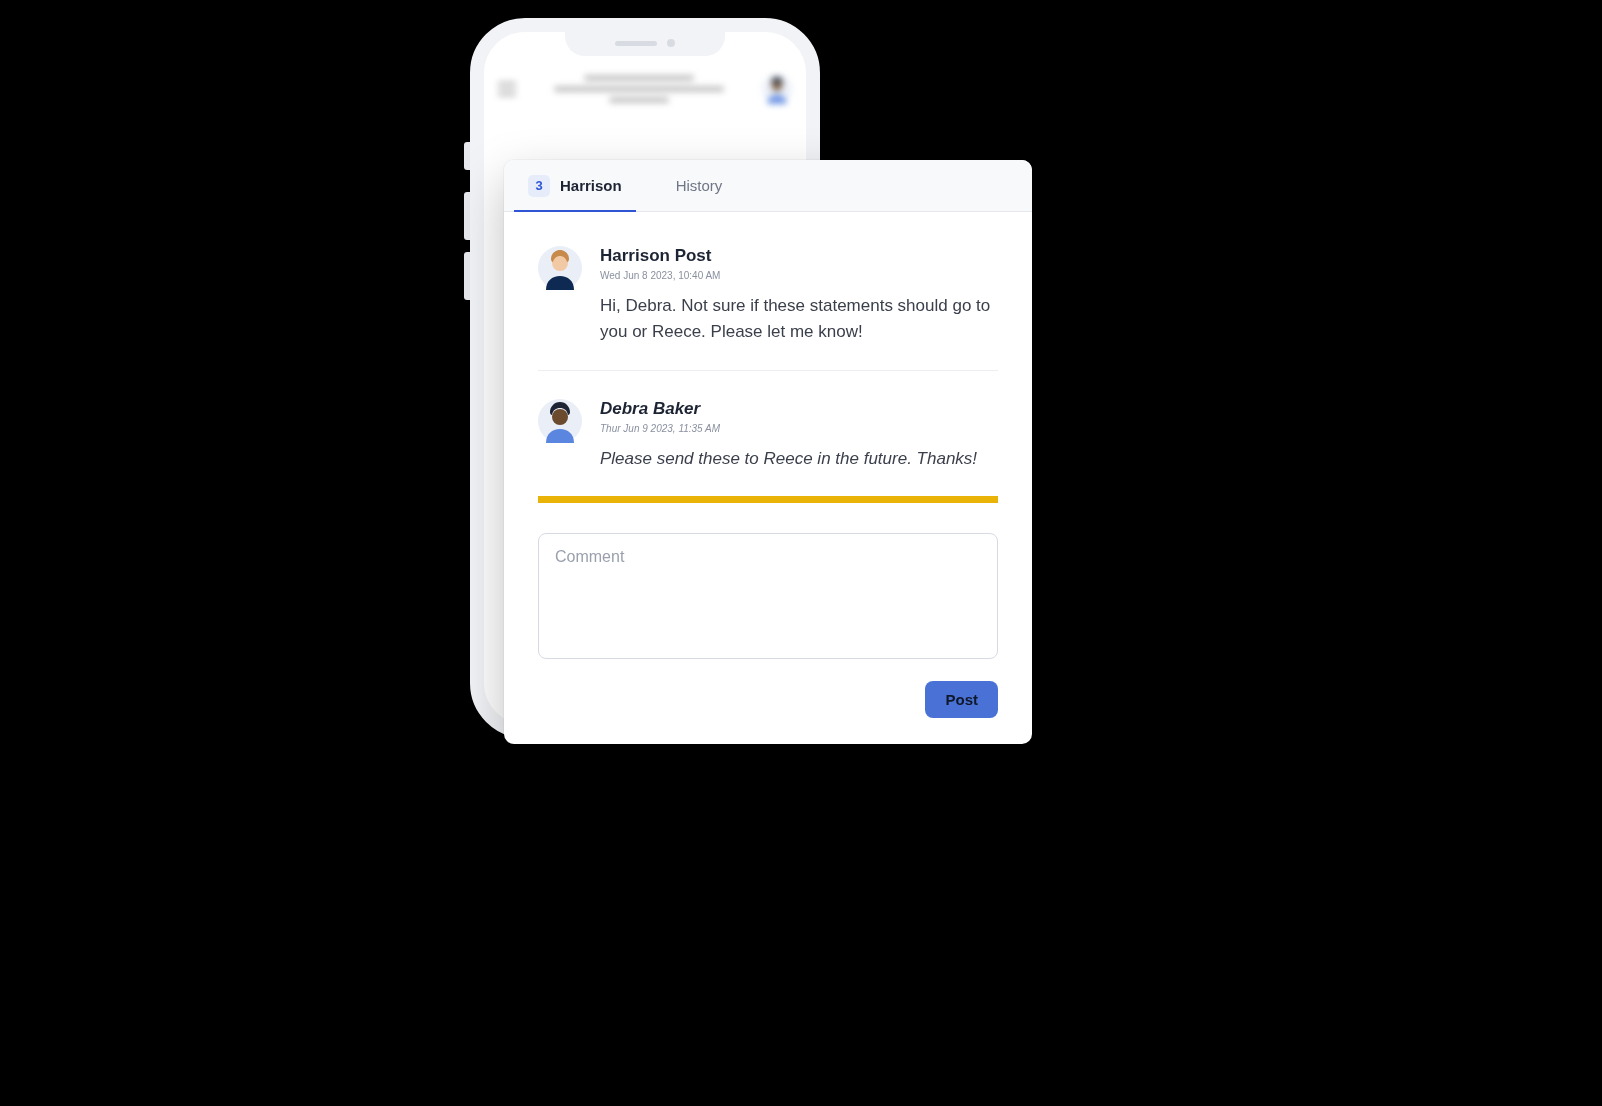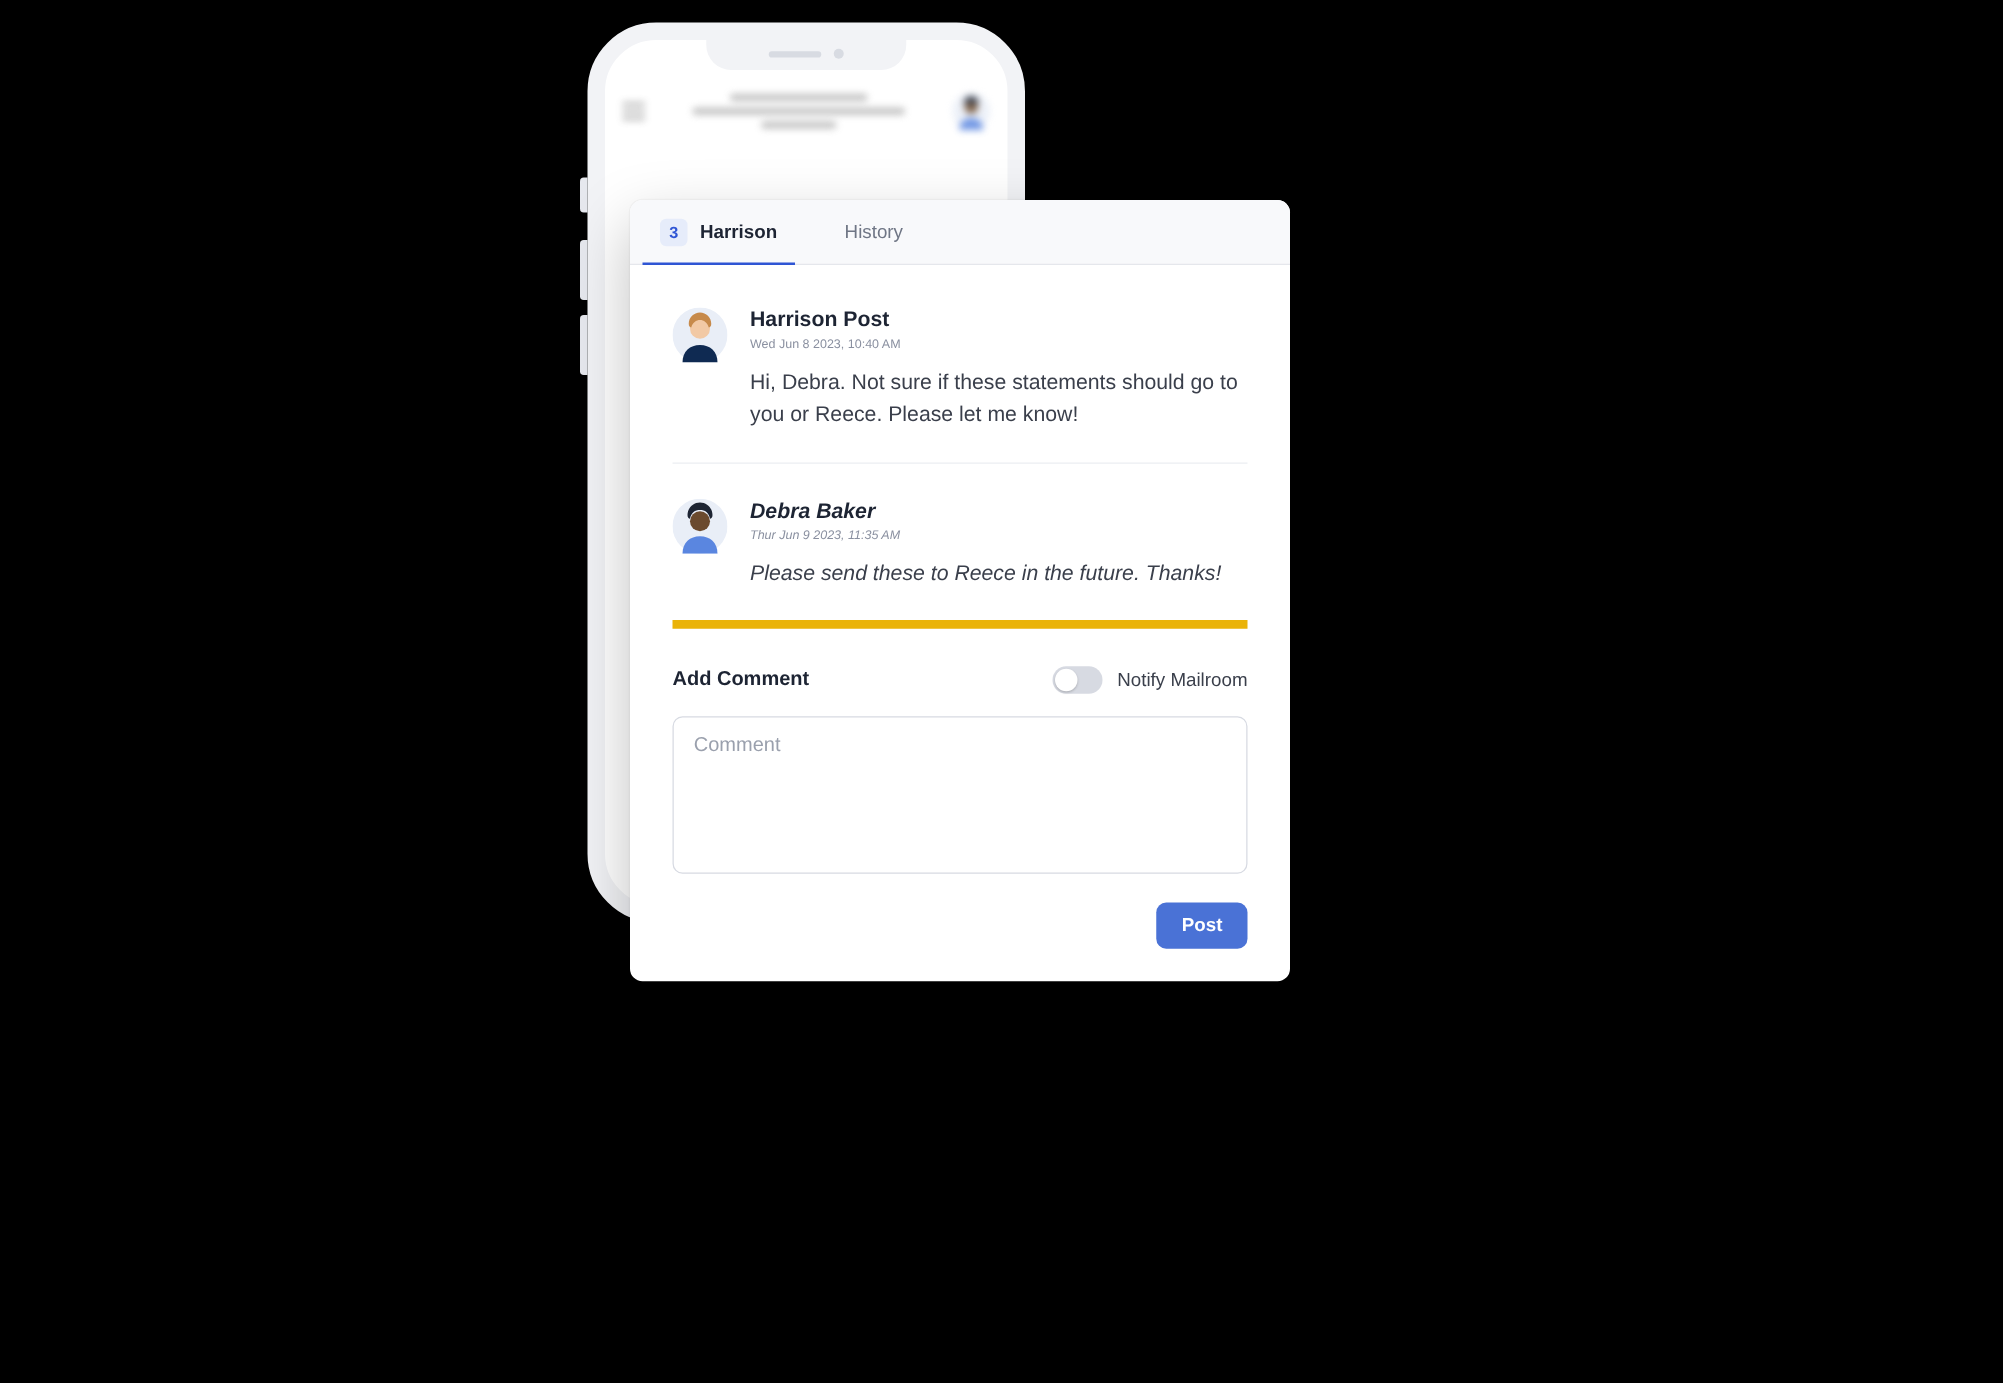--- a/index.html
+++ b/index.html
@@ -206,21 +206,21 @@
     resize: none;
     color:#3a3f4b;
   }
   .ta::placeholder { color: #9aa0ad; }
   .post-row {
     display:flex; justify-content:flex-end;
     margin-top: 18px;
   }
   .post-btn {
     background: #4a72d6;
-    color: #ffffff;
+    color: #0f172a;
     border: none;
     font-size: 15px;
     font-weight: 600;
     padding: 10px 20px;
     border-radius: 8px;
     cursor: pointer;
     text-align: center;
   }
 
   
@@ -295,27 +295,18 @@
       </svg>
       <div class="cbody">
         <div class="author">Debra Baker</div>
         <div class="ts">Thur Jun 9 2023, 11:35 AM</div>
         <div class="msg">Please send these to Reece in the future. Thanks!</div>
       </div>
     </div>
   </div>
 
   <div class="addsec">
-    <div class="addhead">
-      <div class="addtitle">Add Comment</div>
-      <div class="notify">
-        <div class="toggle">
-          <div class="knob"></div>
-        </div>
-        <span>Notify Mailroom</span>
-      </div>
-    </div>
     <textarea class="ta" placeholder="Comment" style=""></textarea>
     <div class="post-row">
       <button class="post-btn">Post</button>
     </div>
   </div>
 </div>
 
 </body></html>

